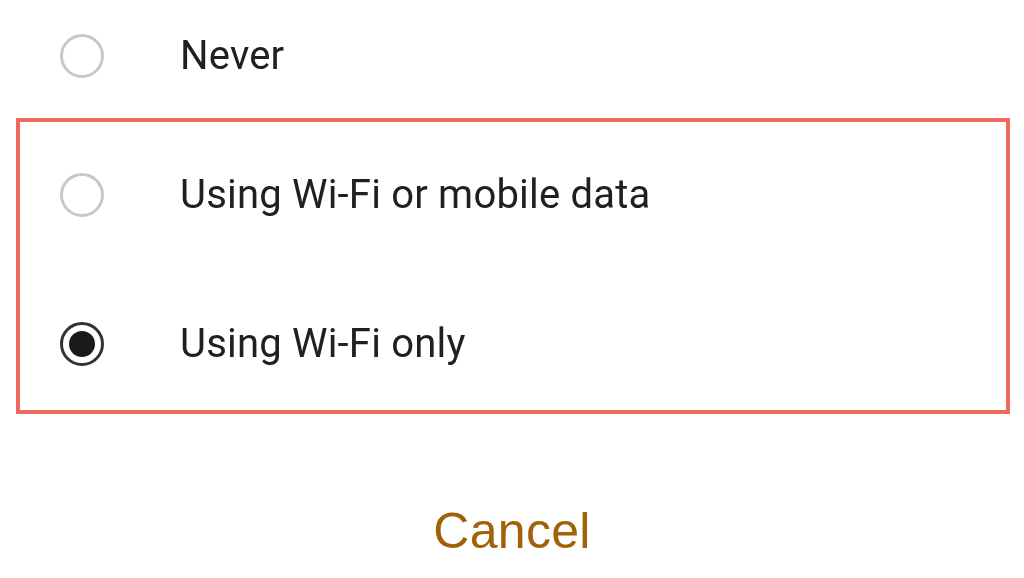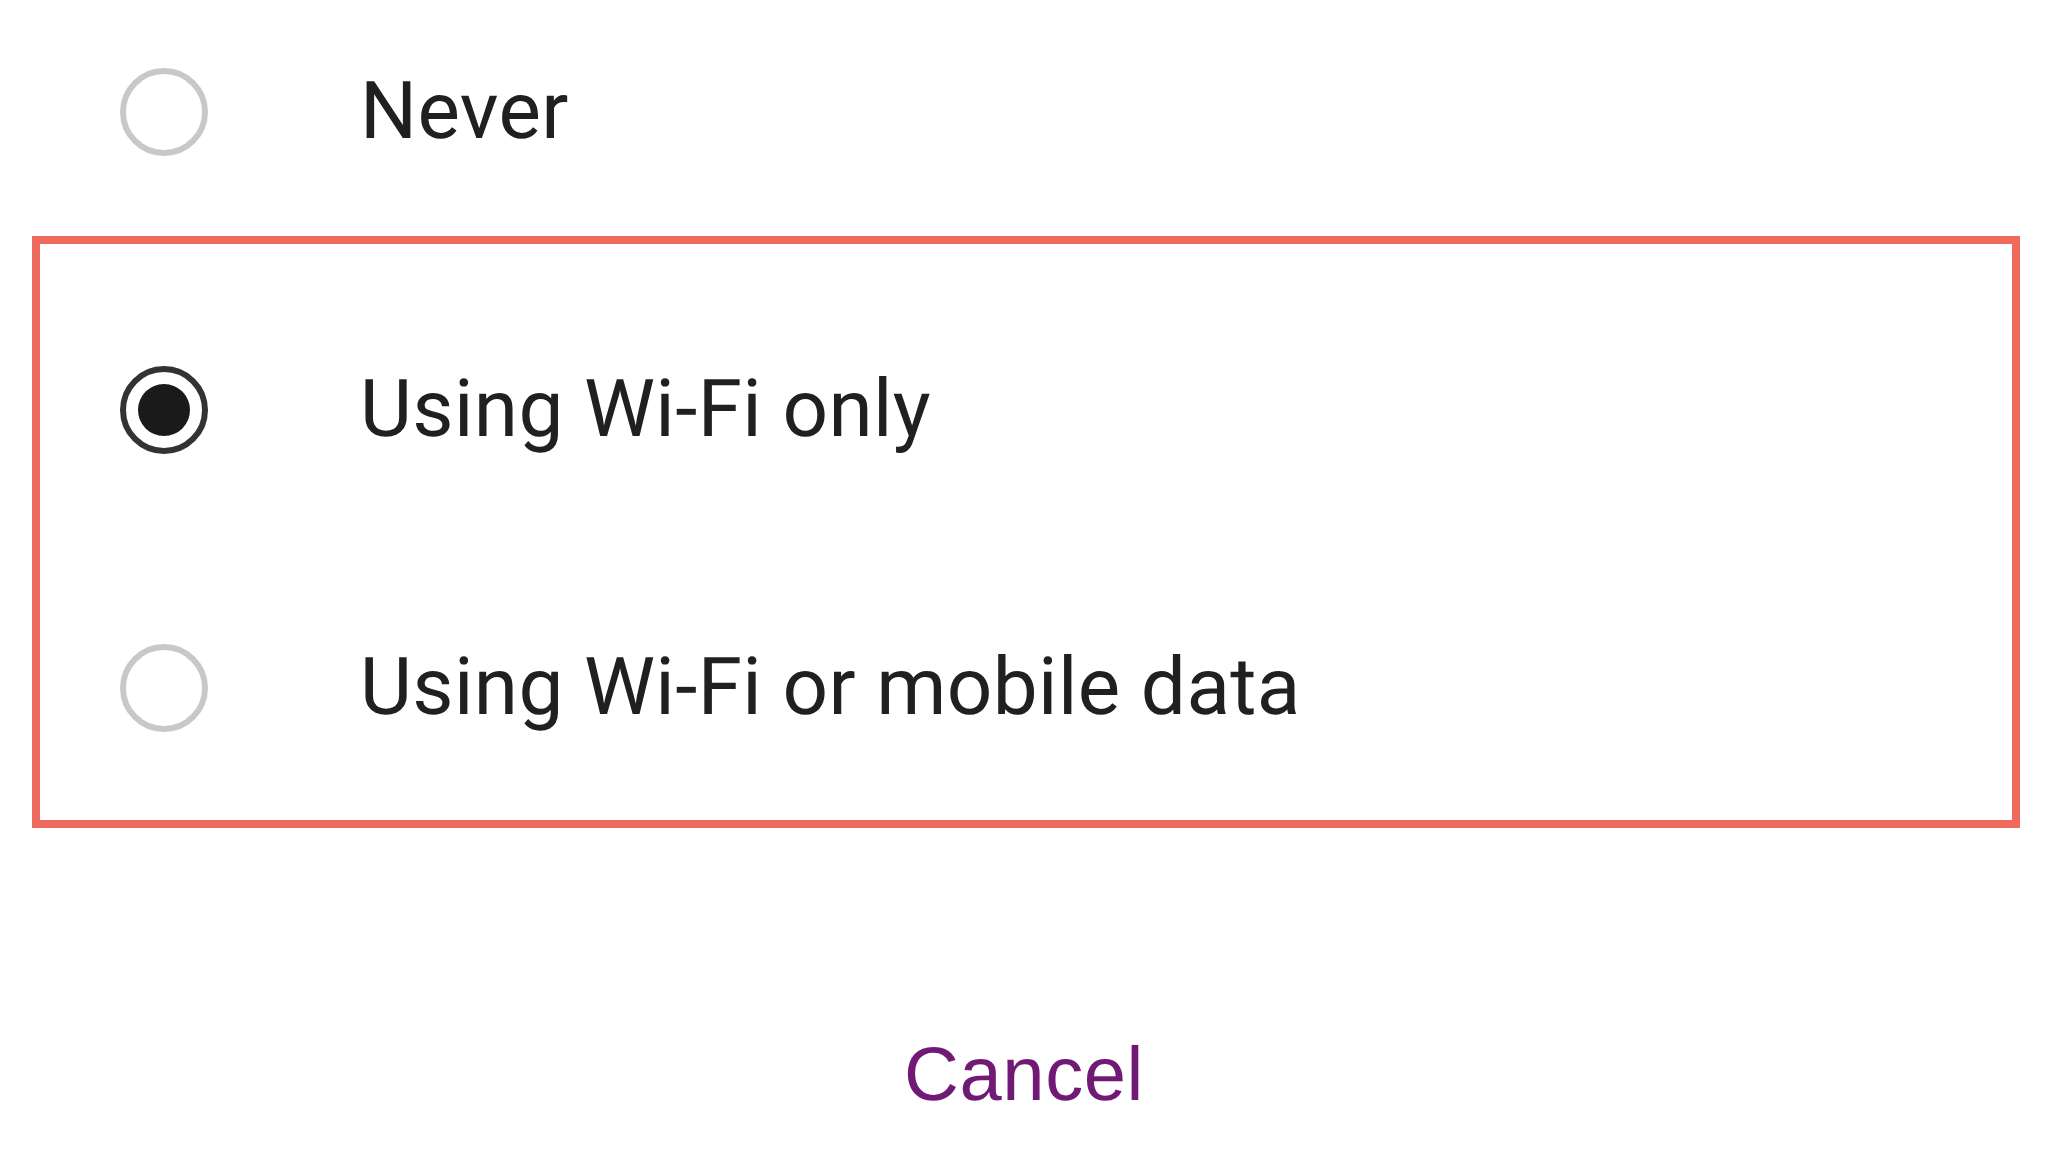--- a/index.html
+++ b/index.html
@@ -63,23 +63,23 @@
     }
     .cancel-row {
       position: absolute;
       left: 0;
       right: 0;
       bottom: 18px;
       text-align: center;
     }
     .cancel-btn {
       display: inline-block;
-      font-size: 38px;
+      font-size: 50px;
       font-weight: 400;
-      color: #701a75;
+      color: #a16207;
       background: none;
       border: none;
       cursor: pointer;
       letter-spacing: 0.3px;
     }
     .options-wrap {
       padding-top: 2px;
     }
     .opt-never   { margin-top: 0; }
     .opt-wifi    { margin-top: 42px; }
@@ -90,33 +90,33 @@
 
 <div class="options-wrap">
 
   <div class="option-row opt-never">
     <span class="radio">
       <span class="radio-outer"></span>
     </span>
     <span class="option-label">Never</span>
   </div>
 
+  <div class="option-row opt-mobile">
+    <span class="radio">
+      <span class="radio-outer"></span>
+    </span>
+    <span class="option-label">Using Wi-Fi or mobile data</span>
+  </div>
+
   <div class="option-row opt-wifi">
     <span class="radio selected">
       <span class="radio-outer"></span>
       <span class="radio-inner"></span>
     </span>
     <span class="option-label">Using Wi-Fi only</span>
-  </div>
-
-  <div class="option-row opt-mobile">
-    <span class="radio">
-      <span class="radio-outer"></span>
-    </span>
-    <span class="option-label">Using Wi-Fi or mobile data</span>
   </div>
 
 </div>
 
 <div class="highlight-box"></div>
 
 <div class="cancel-row">
   <button class="cancel-btn">Cancel</button>
 </div>
 

